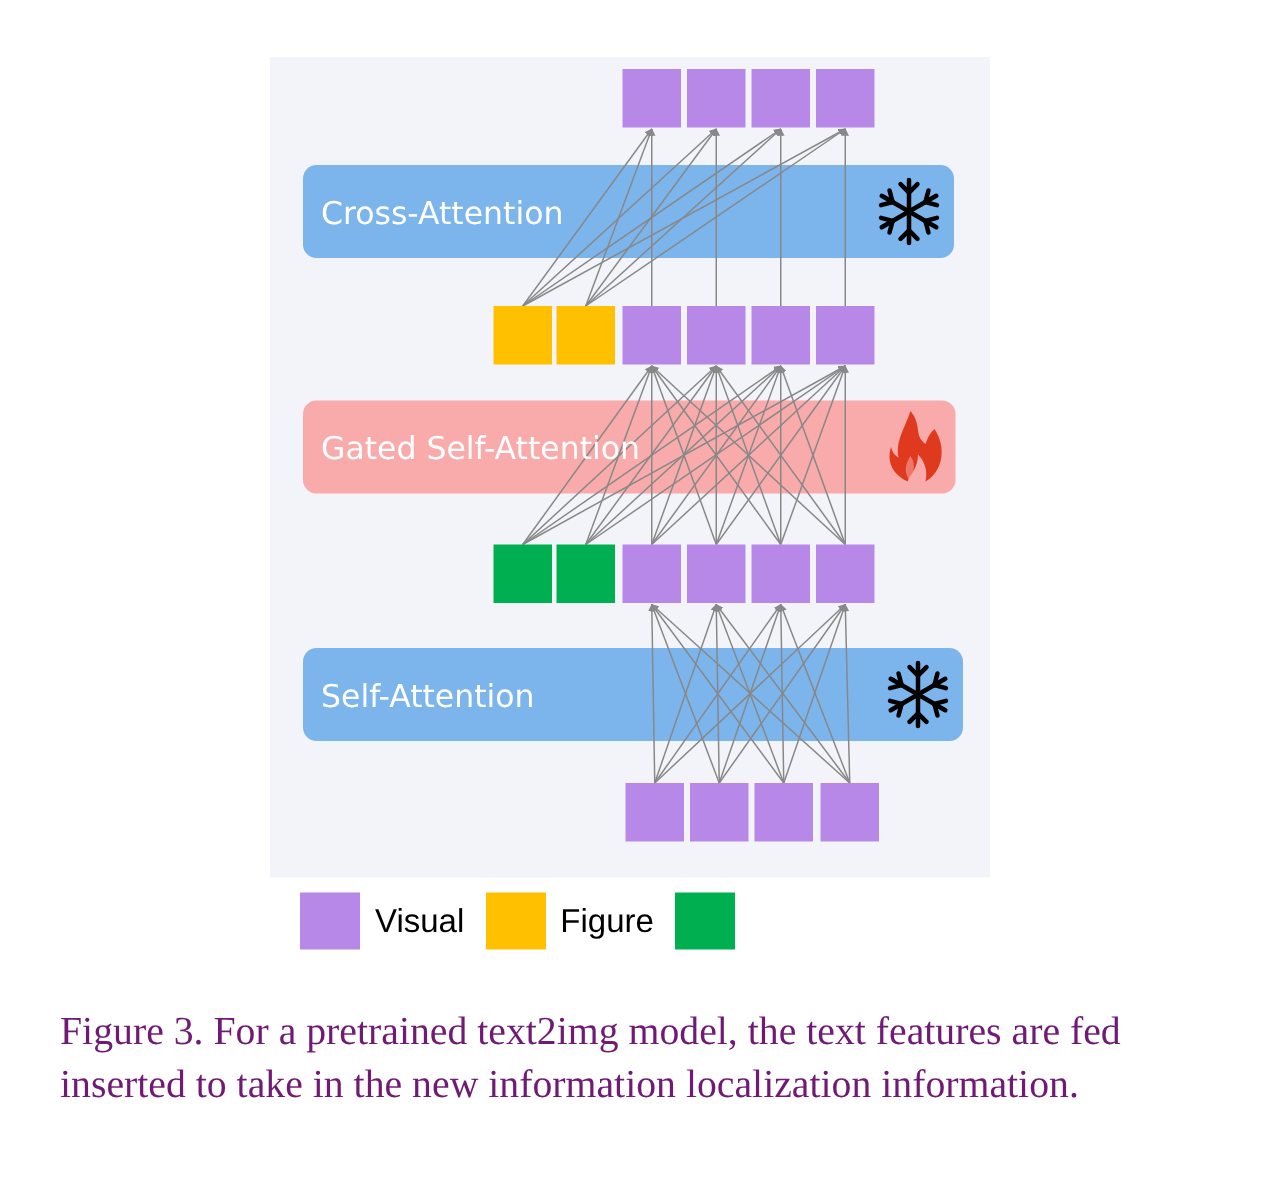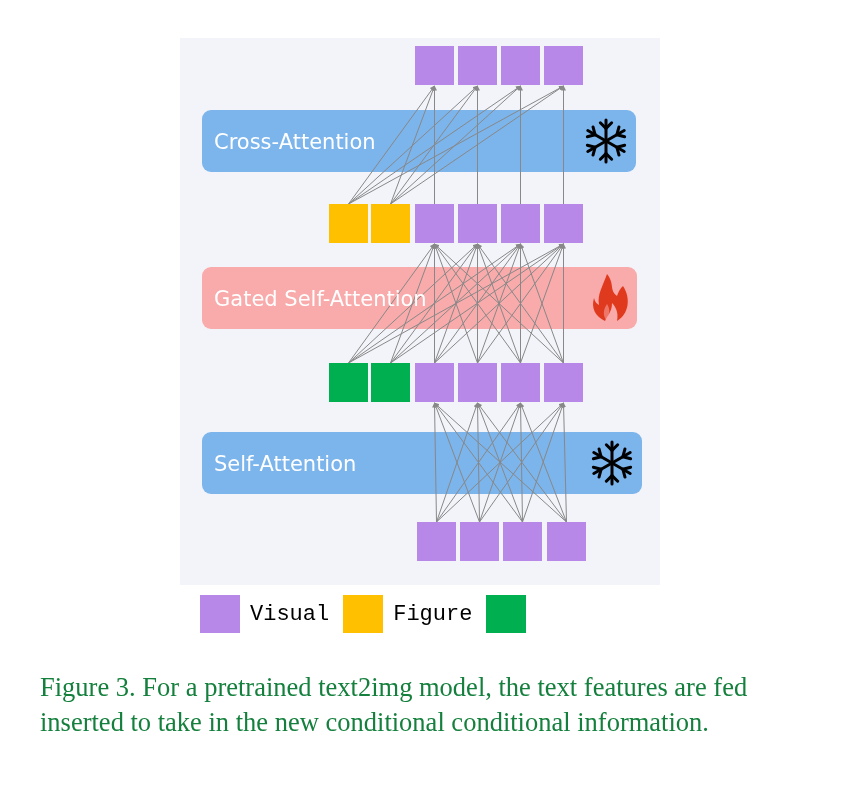--- a/index.html
+++ b/index.html
@@ -3,22 +3,22 @@
 <meta charset="utf-8">
 <style>
   html, body { margin: 0; padding: 0; background: #ffffff; }
   body { width: 844px; height: 800px; position: relative; overflow: hidden; }
   #panel { position: absolute; left: 180px; top: 38px; width: 480px; height: 547px; background: #f2f4f9; }
   #diagram { position: absolute; left: 0; top: 0; width: 844px; height: 600px; }
   .layer-label { font-family: "DejaVu Sans", sans-serif; fill: #ffffff; font-size: 21px; }
   .legend { position: absolute; left: 200px; top: 594px; height: 40px; display: flex; align-items: center; }
   .legend-item { display: flex; align-items: center; margin-right: 14px; }
   .legend-swatch { width: 40px; height: 38px; display: inline-block; }
-  .legend-label { font-family: Liberation Mono, monospace; font-size: 22px; color: #000; margin-left: 10px; }
-  .caption { position: absolute; left: 40px; top: 670px; width: 780px; font-family: "Liberation Serif", serif; font-size: 26.5px; line-height: 35px; color: #15803d; }
+  .legend-label { font-family: Liberation Sans, sans-serif; font-size: 22px; color: #000; margin-left: 10px; }
+  .caption { position: absolute; left: 40px; top: 670px; width: 780px; font-family: "Liberation Serif", serif; font-size: 26.5px; line-height: 35px; color: #701a75; }
   .caption-line { display: block; white-space: nowrap; }
 </style>
 </head>
 <body>
 
 <div id="panel"></div>
 
 <svg id="diagram" xmlns="http://www.w3.org/2000/svg" viewBox="0 0 844 600">
   <defs>
     <marker id="arrowhead" viewBox="0 0 10 10" refX="9" refY="5" markerWidth="5" markerHeight="5" orient="auto-start-reverse">
@@ -166,14 +166,14 @@
     <span class="legend-swatch" style="background:#ffc000"></span>
     <span class="legend-label">Figure</span>
   </div>
   <div class="legend-item">
     <span class="legend-swatch" style="background:#00b050"></span>
   </div>
 </div>
 
 <div class="caption">
   <span class="caption-line">Figure 3. For a pretrained text2img model, the text features are fed</span>
-  <span class="caption-line">inserted to take in the new conditional conditional information.</span>
+  <span class="caption-line">inserted to take in the new information localization information.</span>
 </div>
 
 </body></html>

